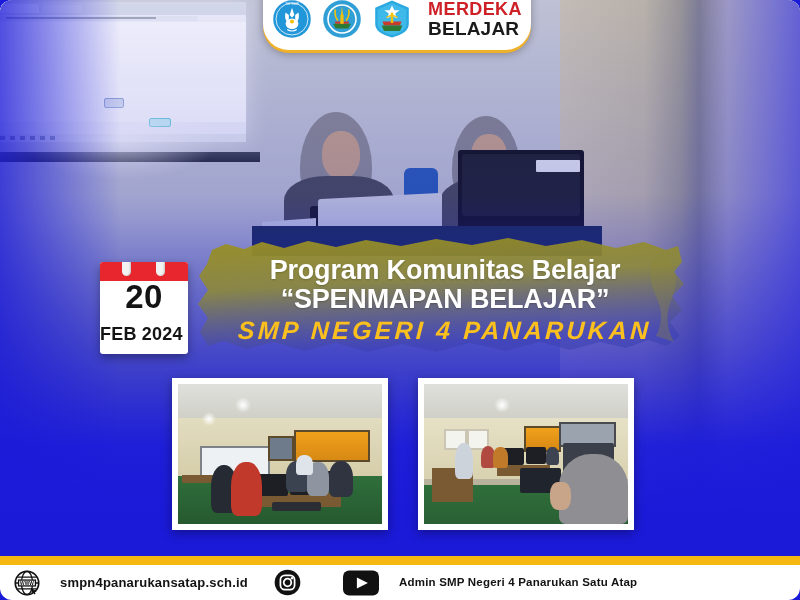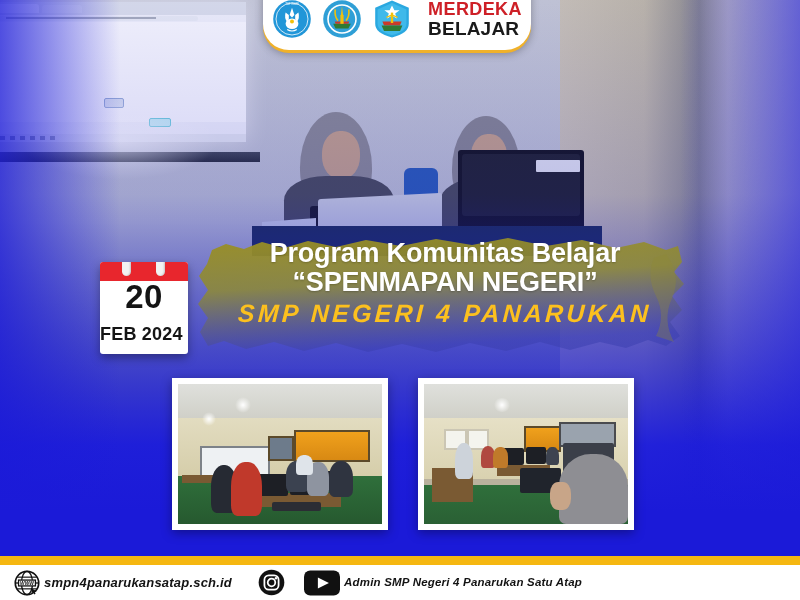--- a/index.html
+++ b/index.html
@@ -1,21 +1,21 @@
 <!DOCTYPE html>
 <html><head>
 <meta charset="utf-8">
 <style>
   html,body{margin:0;padding:0;}
   body{
     width:800px;height:600px;overflow:hidden;
     font-family:"Liberation Sans", sans-serif;
     background:#1b1ad8;
   }
-  .poster{position:relative;width:800px;height:600px;overflow:hidden;background:#1b1ad8;}
+  .poster{position:relative;width:800px;height:600px;overflow:hidden;background:#1b1ad8;border-radius:12px;}
 
   
   .bg-photo{position:absolute;left:0;top:0;width:800px;height:556px;overflow:hidden;
     background:#b9bfcb;}
   .bg-wall{position:absolute;left:0;top:0;width:800px;height:556px;
     background:linear-gradient(180deg,#c9ccd6 0%,#bfc3cf 40%,#9ea5b4 62%,#6e7686 100%);}
   
   .proj-screen{position:absolute;left:-6px;top:2px;width:252px;height:140px;background:#f4f5fb;
     box-shadow:0 0 22px rgba(255,255,255,.55);}
   .proj-chrome{position:absolute;left:0;top:0;width:100%;height:13px;background:#dfe3ec;}
@@ -67,21 +67,21 @@
     box-shadow:0 3px 0 0 #f0b12a, 0 4px 9px rgba(0,0,0,.3);
     display:flex;align-items:center;justify-content:center;gap:10px;padding:0 12px;box-sizing:border-box;}
   .logo{width:40px;height:40px;flex:0 0 auto;}
   .merdeka{margin-left:6px;line-height:1;text-align:left;}
   .merdeka .m1t{font-size:18px;font-weight:bold;color:#ce2027;letter-spacing:.4px;font-family:"Liberation Sans",sans-serif;}
   .merdeka .m2t{font-size:19px;font-weight:bold;color:#1a1a1a;letter-spacing:.2px;margin-top:1px;}
 
   
   .brush{position:absolute;left:196px;top:236px;width:492px;height:120px;}
   .brush svg{position:absolute;left:0;top:0;}
-  .title-wrap{position:absolute;left:210px;top:231px;width:470px;height:104px;
+  .title-wrap{position:absolute;left:210px;top:248px;width:470px;height:104px;
     display:flex;flex-direction:column;align-items:center;justify-content:center;}
   .t1{font-size:27px;font-weight:bold;color:#ffffff;letter-spacing:-.2px;line-height:1.12;white-space:nowrap;
       text-shadow:0 1px 2px rgba(0,0,0,.22);}
   .t2{font-size:27px;font-weight:bold;color:#ffffff;letter-spacing:-.2px;line-height:1.12;white-space:nowrap;
       text-shadow:0 1px 2px rgba(0,0,0,.22);margin-top:-1px;}
   .t3{font-size:25px;font-weight:bold;color:#fcc01e;letter-spacing:3.2px;line-height:1.15;white-space:nowrap;
       margin-top:2px;font-style:italic;transform:skewX(-3deg);}
 
   
   .cal{position:absolute;left:100px;top:262px;width:88px;height:92px;background:#ffffff;
@@ -110,21 +110,21 @@
   .cl .win{position:absolute;background:linear-gradient(180deg,#f0a11c,#d88913);border:2px solid #5c4a2a;}
   .cl .blk{position:absolute;background:#1d1f25;border-radius:2px;}
   .cl .desk2{position:absolute;background:#7a5a33;}
   .cl .pers{position:absolute;border-radius:45% 45% 20% 20%;}
 
   
   .strip-blue{position:absolute;left:0;top:548px;width:800px;height:8px;background:#1b1ad8;}
   .strip-gold{position:absolute;left:0;top:556px;width:800px;height:9px;background:#f5b711;}
   .footer{position:absolute;left:0;top:565px;width:800px;height:35px;background:#ffffff;
     display:flex;align-items:center;}
-  .fitem{display:flex;align-items:center;gap:4px;font-style:italic;}
+  .fitem{display:flex;align-items:center;gap:20px;}
   .fitem .flabel{font-size:13px;font-weight:bold;color:#131313;letter-spacing:.2px;white-space:nowrap;}
   .fitem.yt .flabel{font-size:11.5px;line-height:1.25;white-space:normal;}
   .ficon{flex:0 0 auto;display:block;}
 </style>
 </head>
 <body>
 
 <div class="poster">
 
   <div class="bg-photo">
@@ -240,21 +240,21 @@
         L486,26 L478,36 L488,48 L476,60 L486,74 L474,86 L484,100 L470,110 L452,104
         L430,112 L404,106 L374,114 L344,106 L310,115 L274,107 L240,116 L206,108
         L172,116 L140,107 L108,115 L78,106 L50,113 L28,105 L12,110 L4,96
         L12,82 L2,68 L12,54 L3,40 L11,28 Z"></path>
       <path fill="#8e8a33" opacity="0.35" d="M470,18 q16,22 6,44 q-10,22 2,44 l-18,-6 q10,-20 0,-40 q-10,-20 -2,-38 Z"></path>
     </svg>
   </div>
 
   <div class="title-wrap">
     <div class="t1">Program Komunitas Belajar</div>
-    <div class="t2">“SPENMAPAN NEGERI”</div>
+    <div class="t2">“SPENMAPAN BELAJAR”</div>
     <div class="t3">SMP NEGERI 4 PANARUKAN</div>
   </div>
 
   <div class="cal">
     <div class="cal-top"></div>
     <div class="ring a"></div>
     <div class="ring b"></div>
     <div class="cal-day">20</div>
     <div class="cal-my">FEB 2024</div>
   </div>
@@ -334,21 +334,21 @@
 
     <div class="fitem" style="margin-left:26px">
       <svg class="ficon" width="27" height="27" viewBox="0 0 40 40">
         <circle cx="20" cy="20" r="19" fill="#111"></circle>
         <rect x="9.5" y="9.5" width="21" height="21" rx="6.5" ry="6.5" fill="none" stroke="#fff" stroke-width="2.6"></rect>
         <circle cx="20" cy="20" r="5.6" fill="none" stroke="#fff" stroke-width="2.6"></circle>
         <circle cx="26.6" cy="13.6" r="1.9" fill="#fff"></circle>
       </svg>
     </div>
 
-    <div class="fitem yt" style="margin-left:19px">
+    <div class="fitem yt" style="margin-left:42px">
       <svg class="ficon" width="36" height="26" viewBox="0 0 52 36">
         <rect x="0" y="0" width="52" height="36" rx="9" ry="9" fill="#111"></rect>
         <path d="M20 10 L36 18 L20 26 Z" fill="#ffffff"></path>
       </svg>
       <span class="flabel">Admin SMP Negeri 4 Panarukan Satu Atap</span>
     </div>
 
   </div>
 
 </div>

